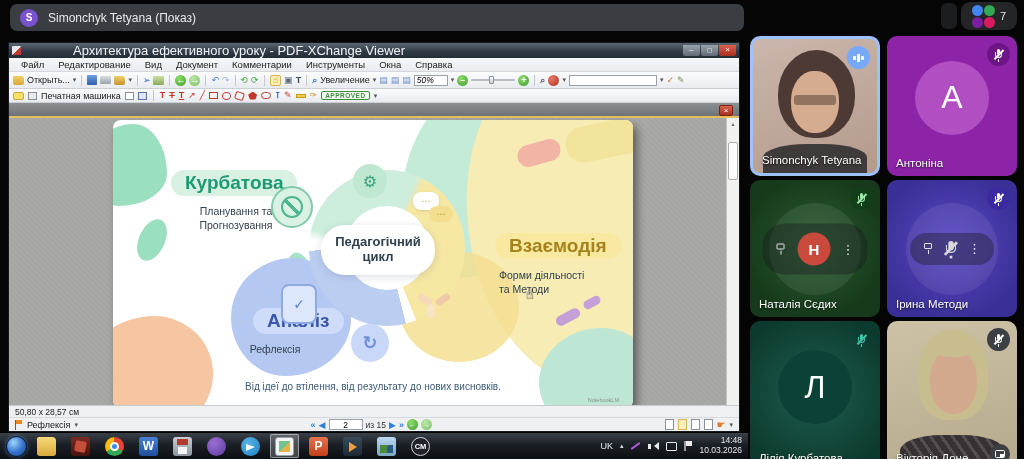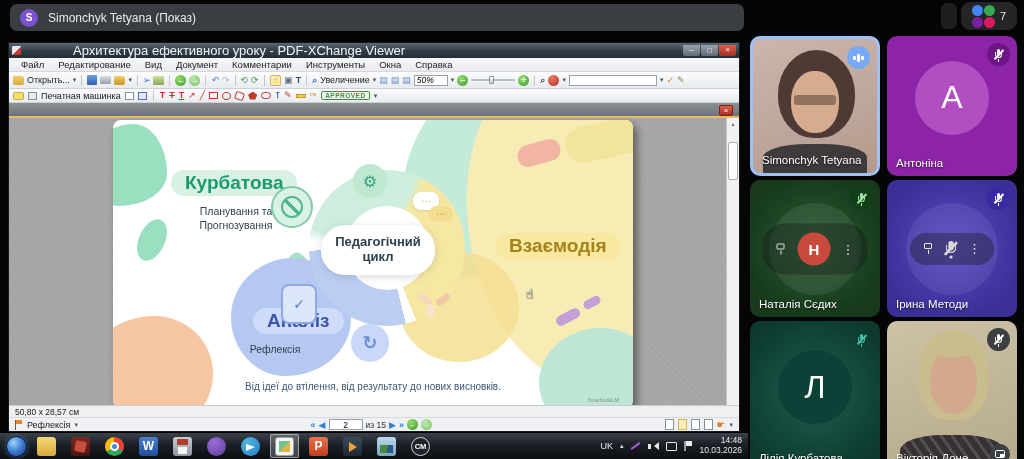--- a/index.html
+++ b/index.html
@@ -325,20 +325,24 @@
           <div>Планування та</div>
           <div>Прогнозування</div>
         </div>
 
         <span class="pill h-analysis">Аналіз</span>
         <div class="sub c" style="left:92px;top:222px;width:140px;">
           <div>Рефлексія</div>
         </div>
 
         <span class="pill h-interaction">Взаємодія</span>
+        <div class="sub t-left" style="left:386px;top:148px;width:130px;">
+          <div>Форми діяльності</div>
+          <div>та Методи</div>
+        </div>
 
         <div class="centerpill">
           <span>Педагогічний</span>
           <span>цикл</span>
         </div>
 
         <div class="footer" style="bottom:16px;">Від ідеї до втілення, від результату до нових висновків.</div>
         <div class="watermark">NotebookLM</div>
       </div>
 

